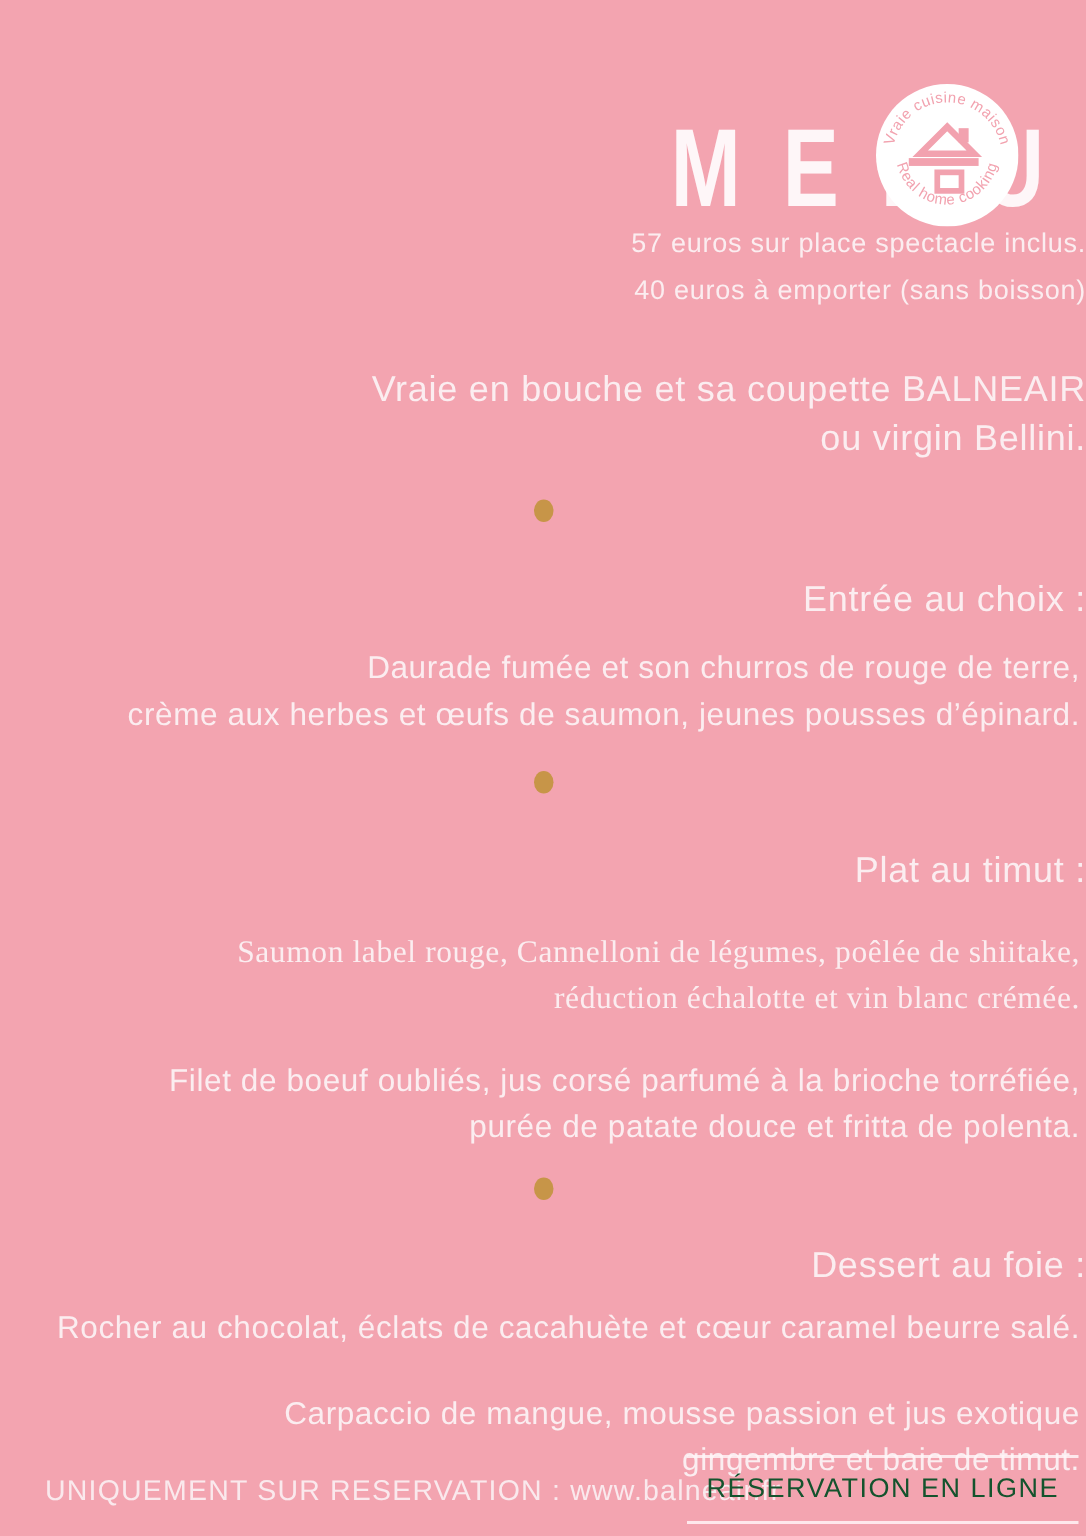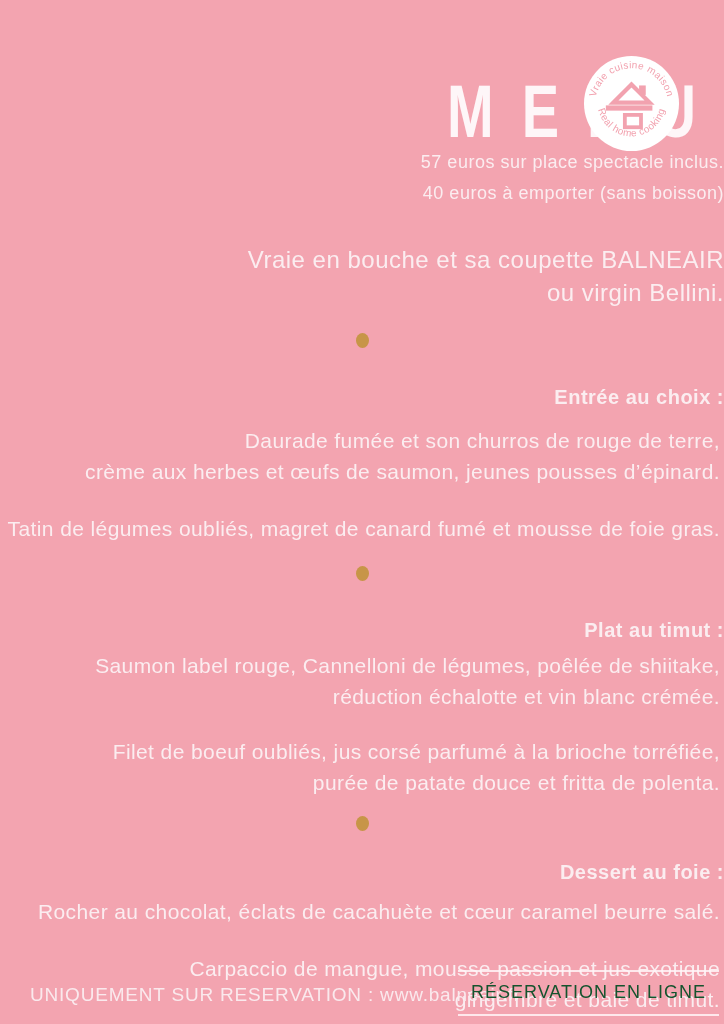--- a/index.html
+++ b/index.html
@@ -55,39 +55,39 @@
     width:13px;height:15px;
     border-radius:50%;
     background:var(--gold);
     margin:0 auto;
   }
   .dot.d1{margin-top:24px;}
   .dot.d2{margin-top:22px;}
   .dot.d3{margin-top:18px;}
   .section-heading{
     margin:0;
-    font-size:20px;
-    font-weight:bold;
+    font-size:24px;
+    font-weight:normal;
     letter-spacing:0.5px;
     padding-left:28px;
   }
   .sec-entree .section-heading{margin-top:38px;}
   .sec-plat  .section-heading{margin-top:38px;}
   .sec-dessert .section-heading{margin-top:30px;}
   .dish{
     margin:0 auto;
     max-width:716px;
     font-size:21px;
     line-height:31px;
     letter-spacing:0.4px;
     white-space:pre-line;
   }
   .sec-entree .dish.i0{margin-top:16px;}
   .sec-entree .dish.i1{margin-top:26px;}
-  .sec-plat   .dish.i0{margin-top:8px;}
+  .sec-plat   .dish.i0{margin-top:24px;font-family:Liberation Serif, serif;}
   .sec-plat   .dish.i1{margin-top:24px;}
   .sec-dessert .dish.i0{margin-top:12px;}
   .sec-dessert .dish.i1{margin-top:26px;}
   .footer-note{
     position:absolute;
     left:30px;bottom:18px;
     font-size:19px;
     letter-spacing:0.8px;
     color:#FAE9ED;
     white-space:nowrap;
@@ -142,21 +142,20 @@
 
   <p class="intro">Vraie en bouche et sa coupette BALNEAIR
 ou virgin Bellini.</p>
 
   <div class="dot d1"></div>
 
   <section class="sec-entree">
     <h2 class="section-heading">Entrée au choix :</h2>
     <p class="dish i0">Daurade fumée et son churros de rouge de terre,
 crème aux herbes et œufs de saumon, jeunes pousses d’épinard.</p>
-    <p class="dish i1">Tatin de légumes oubliés, magret de canard fumé et mousse de foie gras.</p>
   </section>
 
   <div class="dot d2"></div>
 
   <section class="sec-plat">
     <h2 class="section-heading">Plat au timut :</h2>
     <p class="dish i0">Saumon label rouge, Cannelloni de légumes, poêlée de shiitake,
 réduction échalotte et vin blanc crémée.</p>
     <p class="dish i1">Filet de boeuf oubliés, jus corsé parfumé à la brioche torréfiée,
 purée de patate douce et fritta de polenta.</p>

